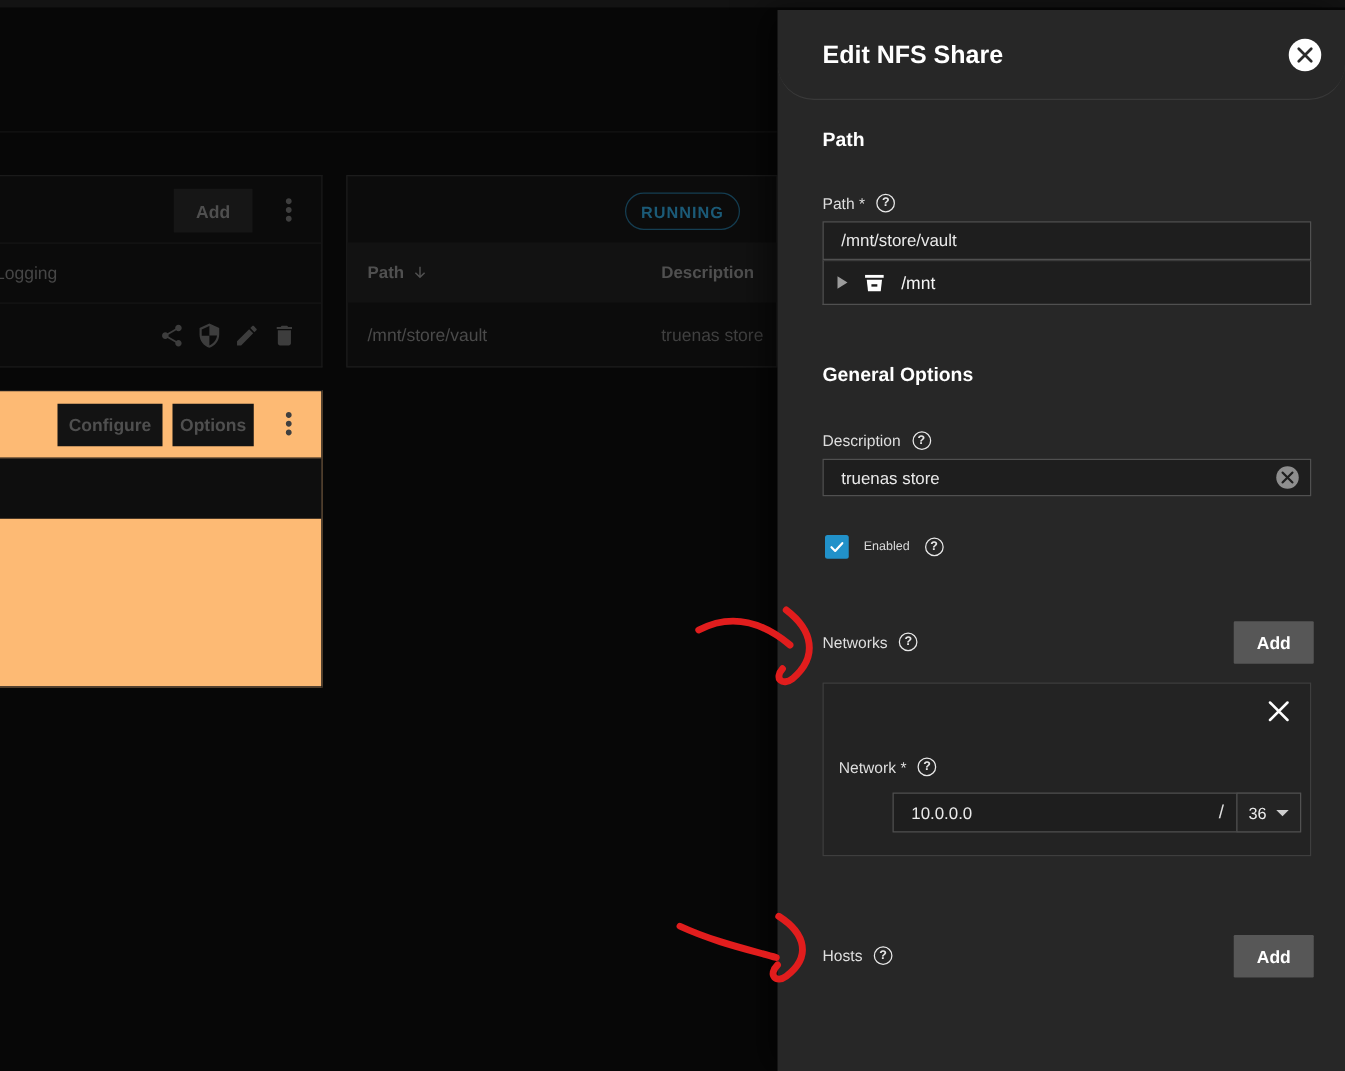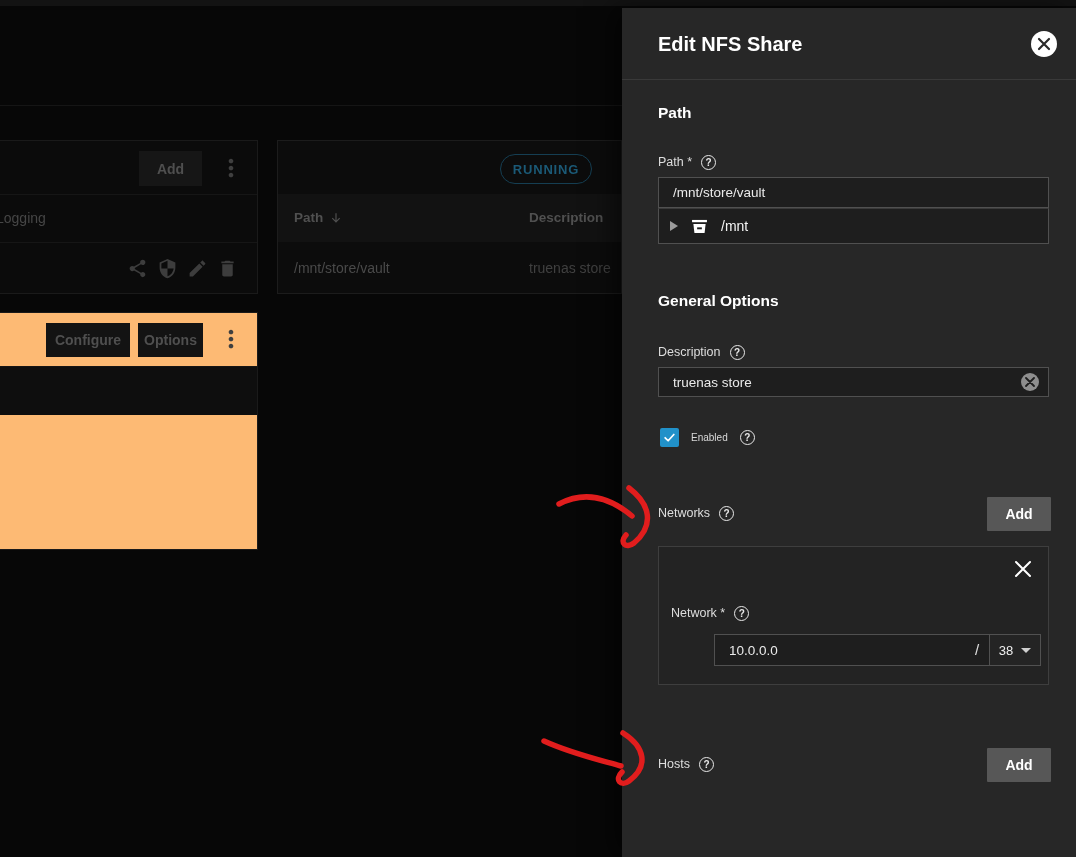--- a/index.html
+++ b/index.html
@@ -38,28 +38,28 @@
   .nfs-head-text{top:0;height:48px;line-height:48px;color:#505050;font-size:13.5px;font-weight:bold;
                  display:flex;align-items:center;gap:6px;}
   #nfs-data-row{position:absolute;left:0;top:101px;width:100%;height:52px;}
   .nfs-cell{top:0;height:52px;line-height:52px;font-size:14px;color:#4a4a4a;}
   .nfs-cell.desc{color:#404040;}
 
   
   #panel{left:622px;top:8px;width:454px;height:849px;background:#272727;
          box-shadow:-10px 0 24px rgba(0,0,0,.5);}
   #panel-header{position:absolute;left:0;top:0;width:100%;height:72px;border-bottom:1px solid #393939;
-                box-sizing:border-box;}
+                box-sizing:border-box;border-radius:29px;}
   #panel-title{position:absolute;left:36px;top:0;height:72px;line-height:72px;color:#ffffff;
                font-size:20px;font-weight:bold;}
   #panel-close{position:absolute;left:409px;top:23px;width:26px;height:26px;border-radius:50%;
                background:#ffffff;display:flex;align-items:center;justify-content:center;cursor:pointer;}
 
   .section-heading{position:absolute;left:36px;color:#ffffff;font-size:15.5px;font-weight:bold;}
-  .field-label{position:absolute;left:36px;display:flex;gap:9px;
+  .field-label{position:absolute;left:36px;display:flex;align-items:center;gap:9px;
                color:#dedede;font-size:12.5px;}
   .help-icon{width:15px;height:15px;border:1.5px solid #e8e8e8;border-radius:50%;box-sizing:border-box;
              display:inline-flex;align-items:center;justify-content:center;color:#e8e8e8;
              font-size:10px;font-weight:bold;cursor:pointer;flex:none;}
   .help-icon::after{content:"?";}
 
   .tn-input{position:absolute;background:#1e1e1e;border:1px solid #505050;box-sizing:border-box;
             color:#eaeaea;font-size:13.5px;display:flex;align-items:center;padding:0 14px;}
   #path-input{left:36px;top:169px;width:391px;height:31px;}
   #path-tree{position:absolute;left:36px;top:200px;width:391px;height:36px;background:#1e1e1e;
@@ -243,21 +243,21 @@
             <path d="M2 2 L16 16 M16 2 L2 16" stroke="#ffffff" stroke-width="2" stroke-linecap="round"></path>
           </svg>
       </div>
       <div class="field-label" id="network-label-row">
         <span>Network *</span>
         <span class="help-icon"></span>
       </div>
       <div class="tn-input" id="network-input">10.0.0.0</div>
       <div id="network-slash">/</div>
       <div id="prefix-select">
-        <span id="prefix-value">38</span>
+        <span id="prefix-value">36</span>
         <span class="dd-tri"></span>
       </div>
     </div>
 
     <div class="field-label" id="hosts-label-row">
       <span>Hosts</span>
       <span class="help-icon"></span>
     </div>
     <div class="add-btn" id="hosts-add">Add</div>
   </div>

